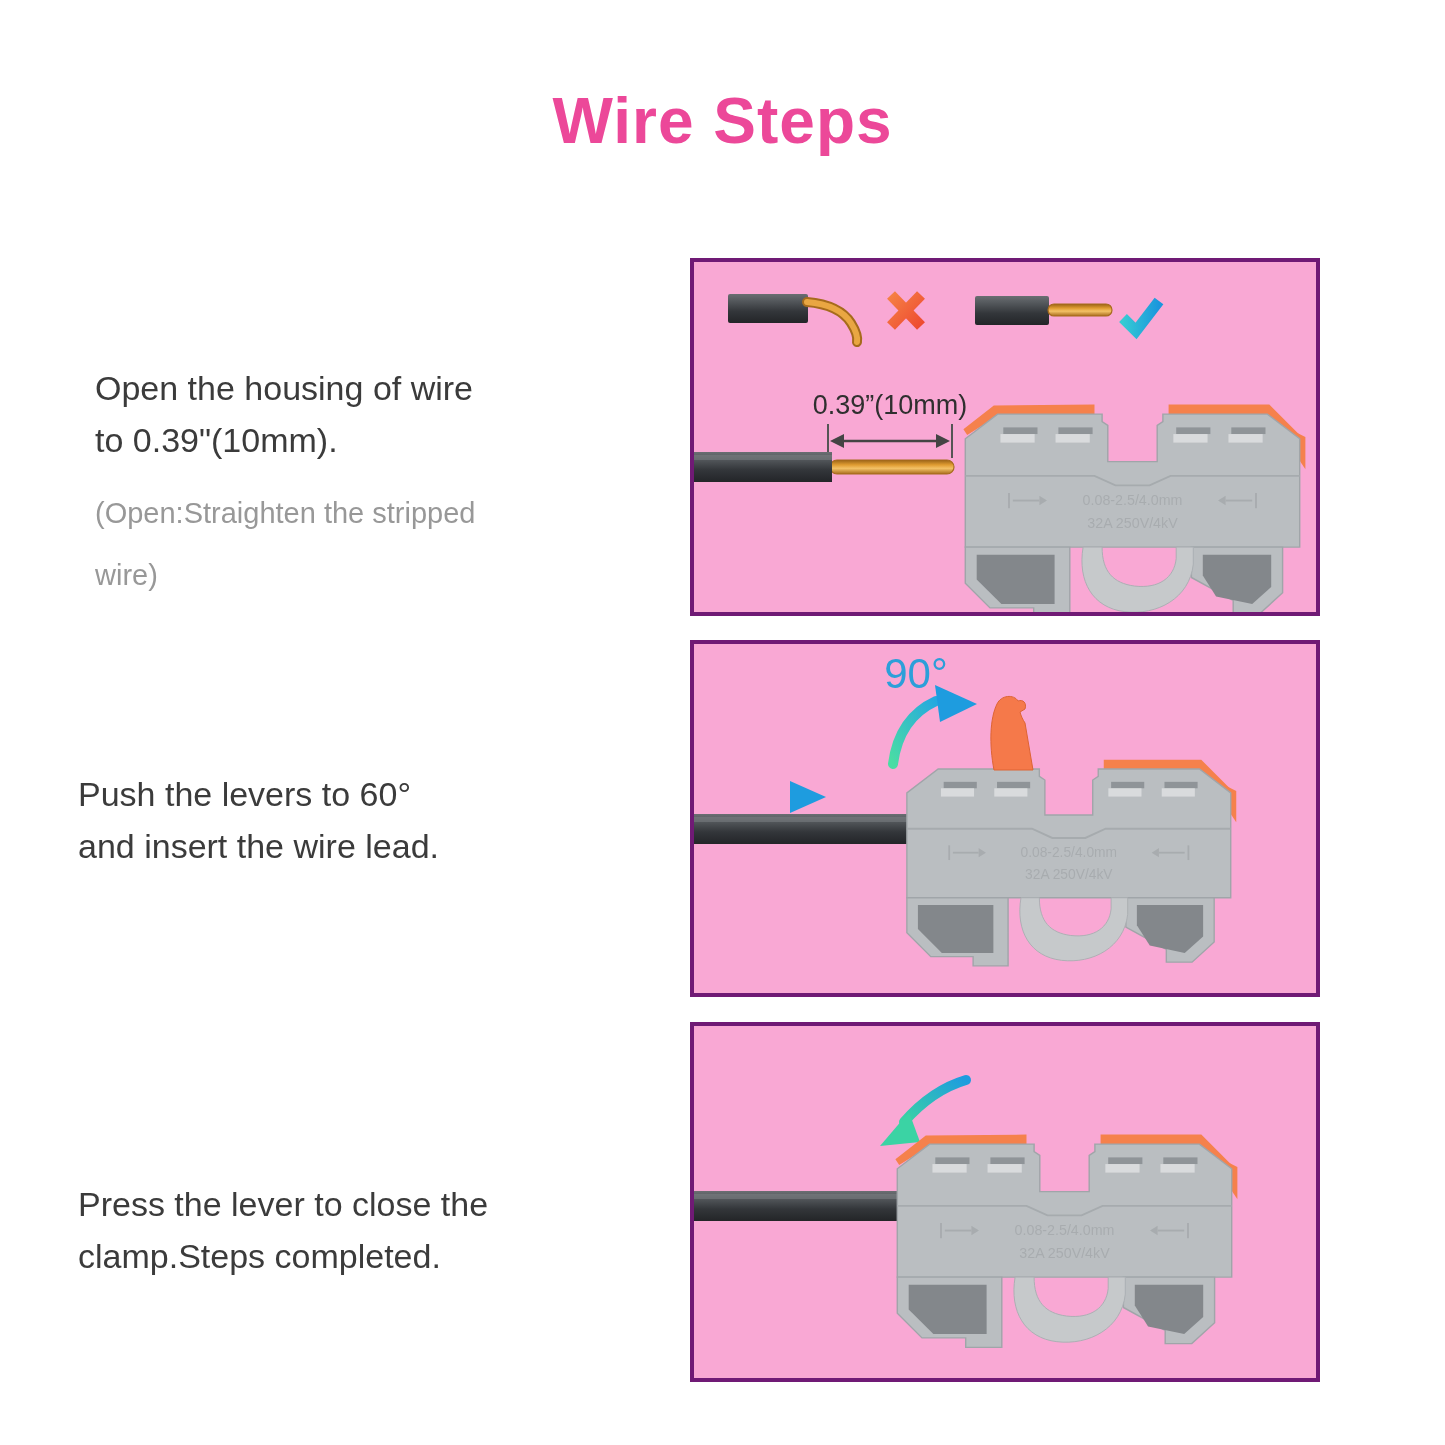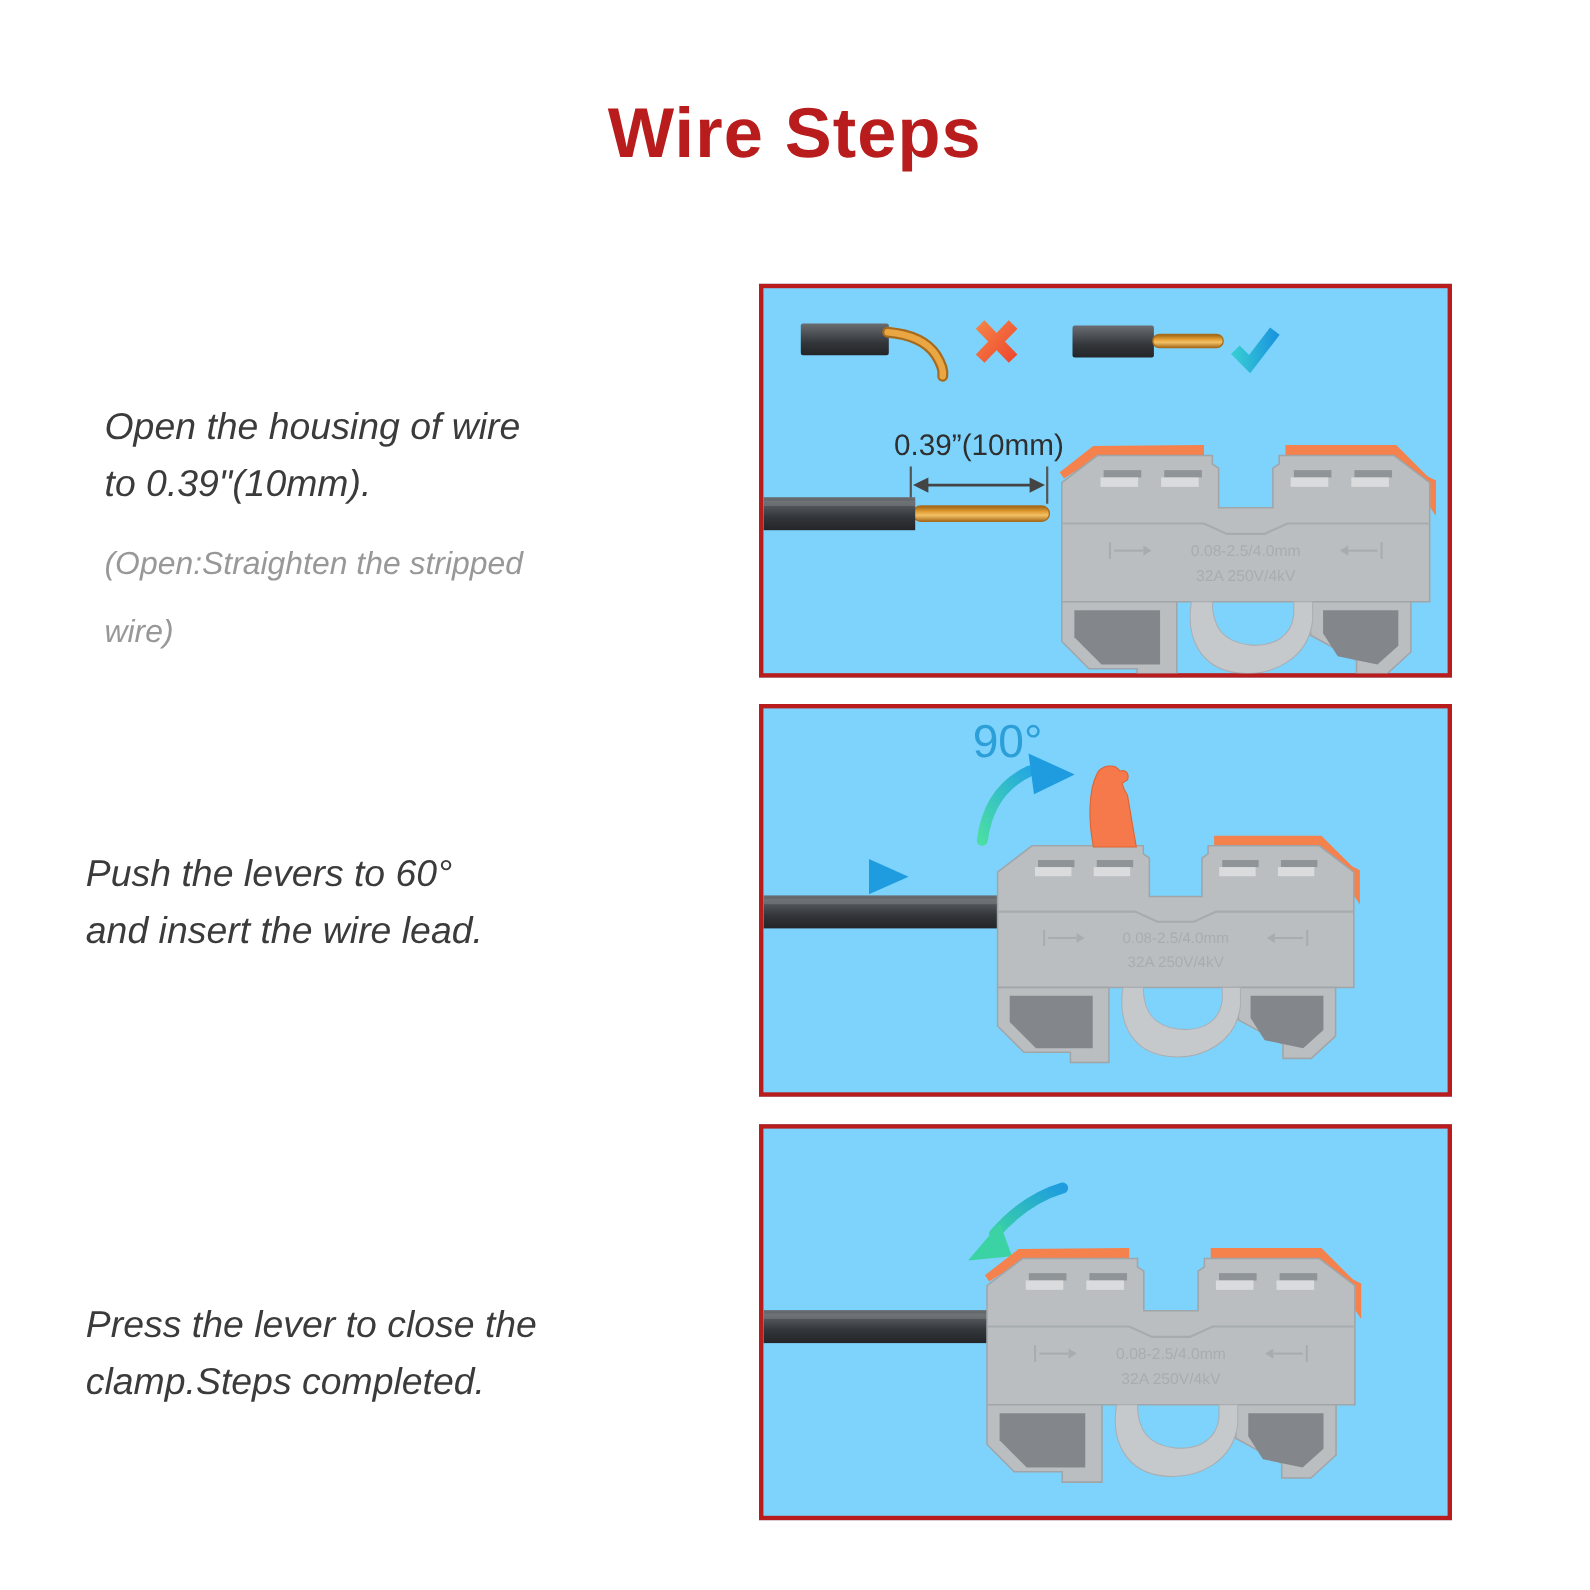--- a/index.html
+++ b/index.html
@@ -2,35 +2,35 @@
 <html><head>
 <meta charset="utf-8">
 <style>
   html,body{margin:0;padding:0;background:#ffffff;}
   .page{
     position:relative;width:1445px;height:1445px;background:#ffffff;
     font-family:"Liberation Sans",sans-serif;overflow:hidden;
   }
   .title{
     position:absolute;top:84px;left:0;width:100%;margin:0;
-    text-align:center;font-size:64px;font-weight:bold;color:#b91c1c;
+    text-align:center;font-size:64px;font-weight:bold;color:#ec4899;
     letter-spacing:1px;
   }
-  .step-text{position:absolute;width:520px;font-style:italic;}
+  .step-text{position:absolute;width:520px;}
   .step-main{
     margin:0;font-size:34px;line-height:52px;color:#3b3b3b;
     white-space:pre-line;
   }
   .step-tip{
     margin:16px 0 0 0;font-size:29px;line-height:62px;color:#989898;
     white-space:pre-line;
   }
   .panel{
     position:absolute;left:690px;width:622px;
-    border:4px solid #b91c1c;background:#7dd3fc;
+    border:4px solid #701a75;background:#f9a8d4;
   }
   .panel svg{display:block;}
   #p1{top:258px;height:350px;}
   #p2{top:640px;height:349px;text-align:center;}
   #p3{top:1022px;height:352px;}
   #t1{left:95px;top:362px;}
   #t2{left:78px;top:768px;}
   #t3{left:78px;top:1178px;}
   .defs-holder{position:absolute;width:0;height:0;overflow:hidden;}
 </style>

